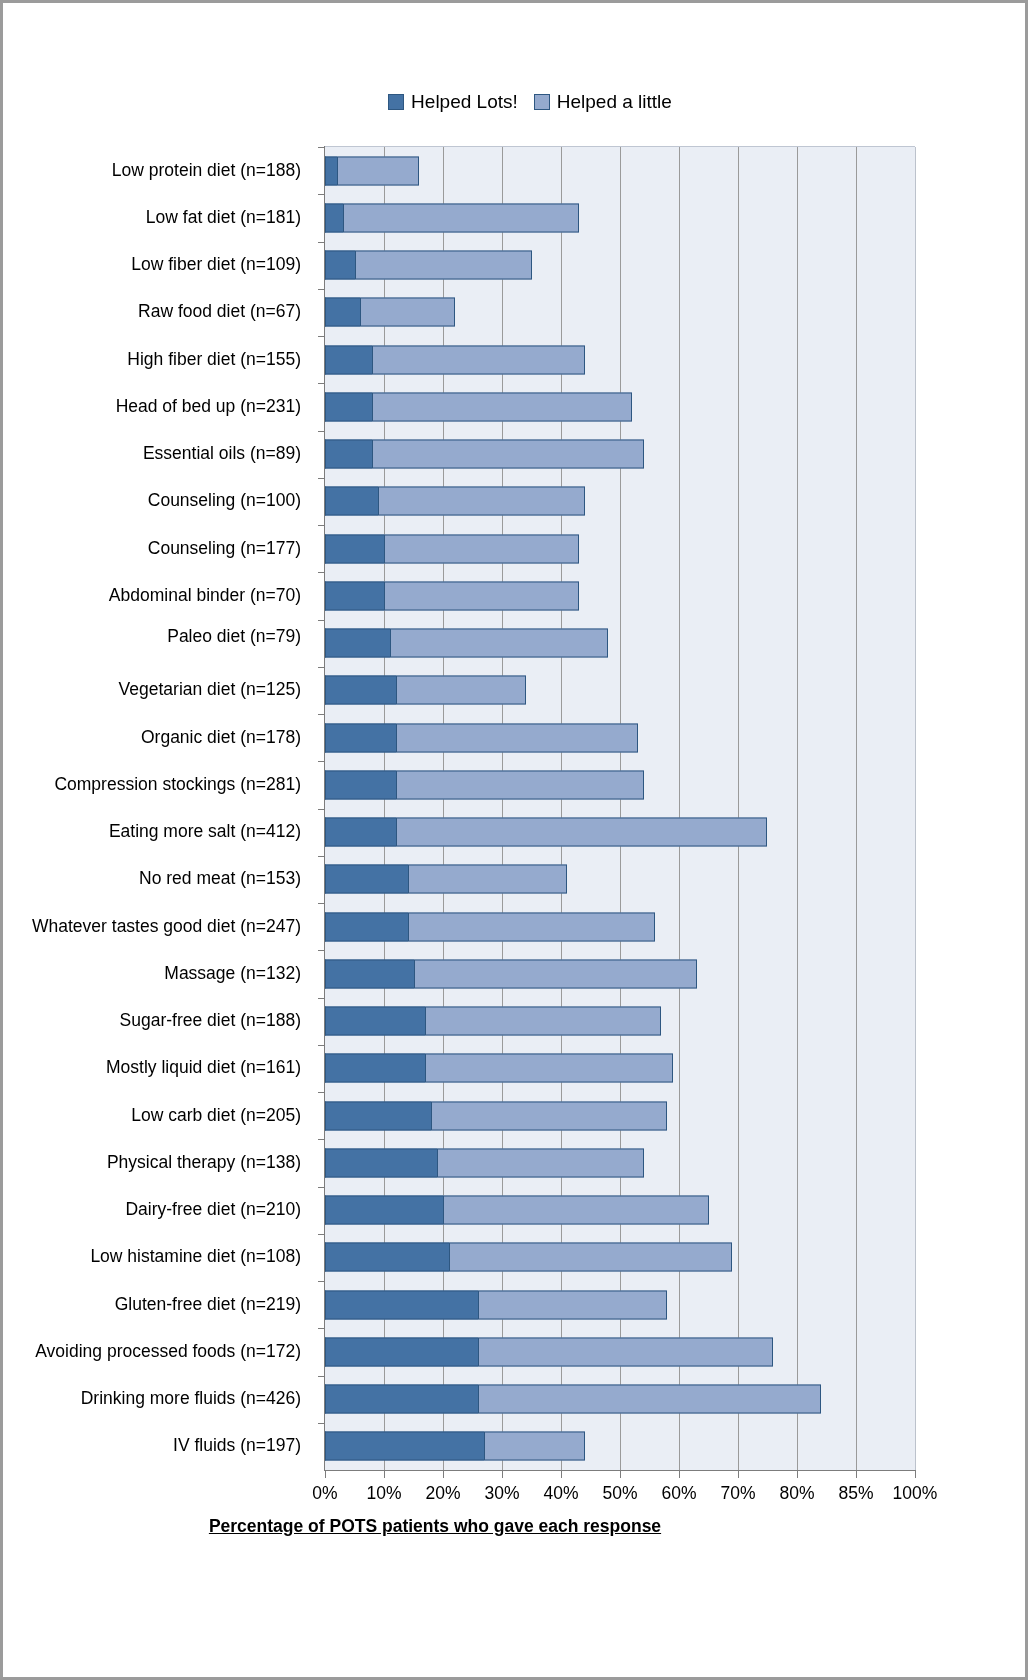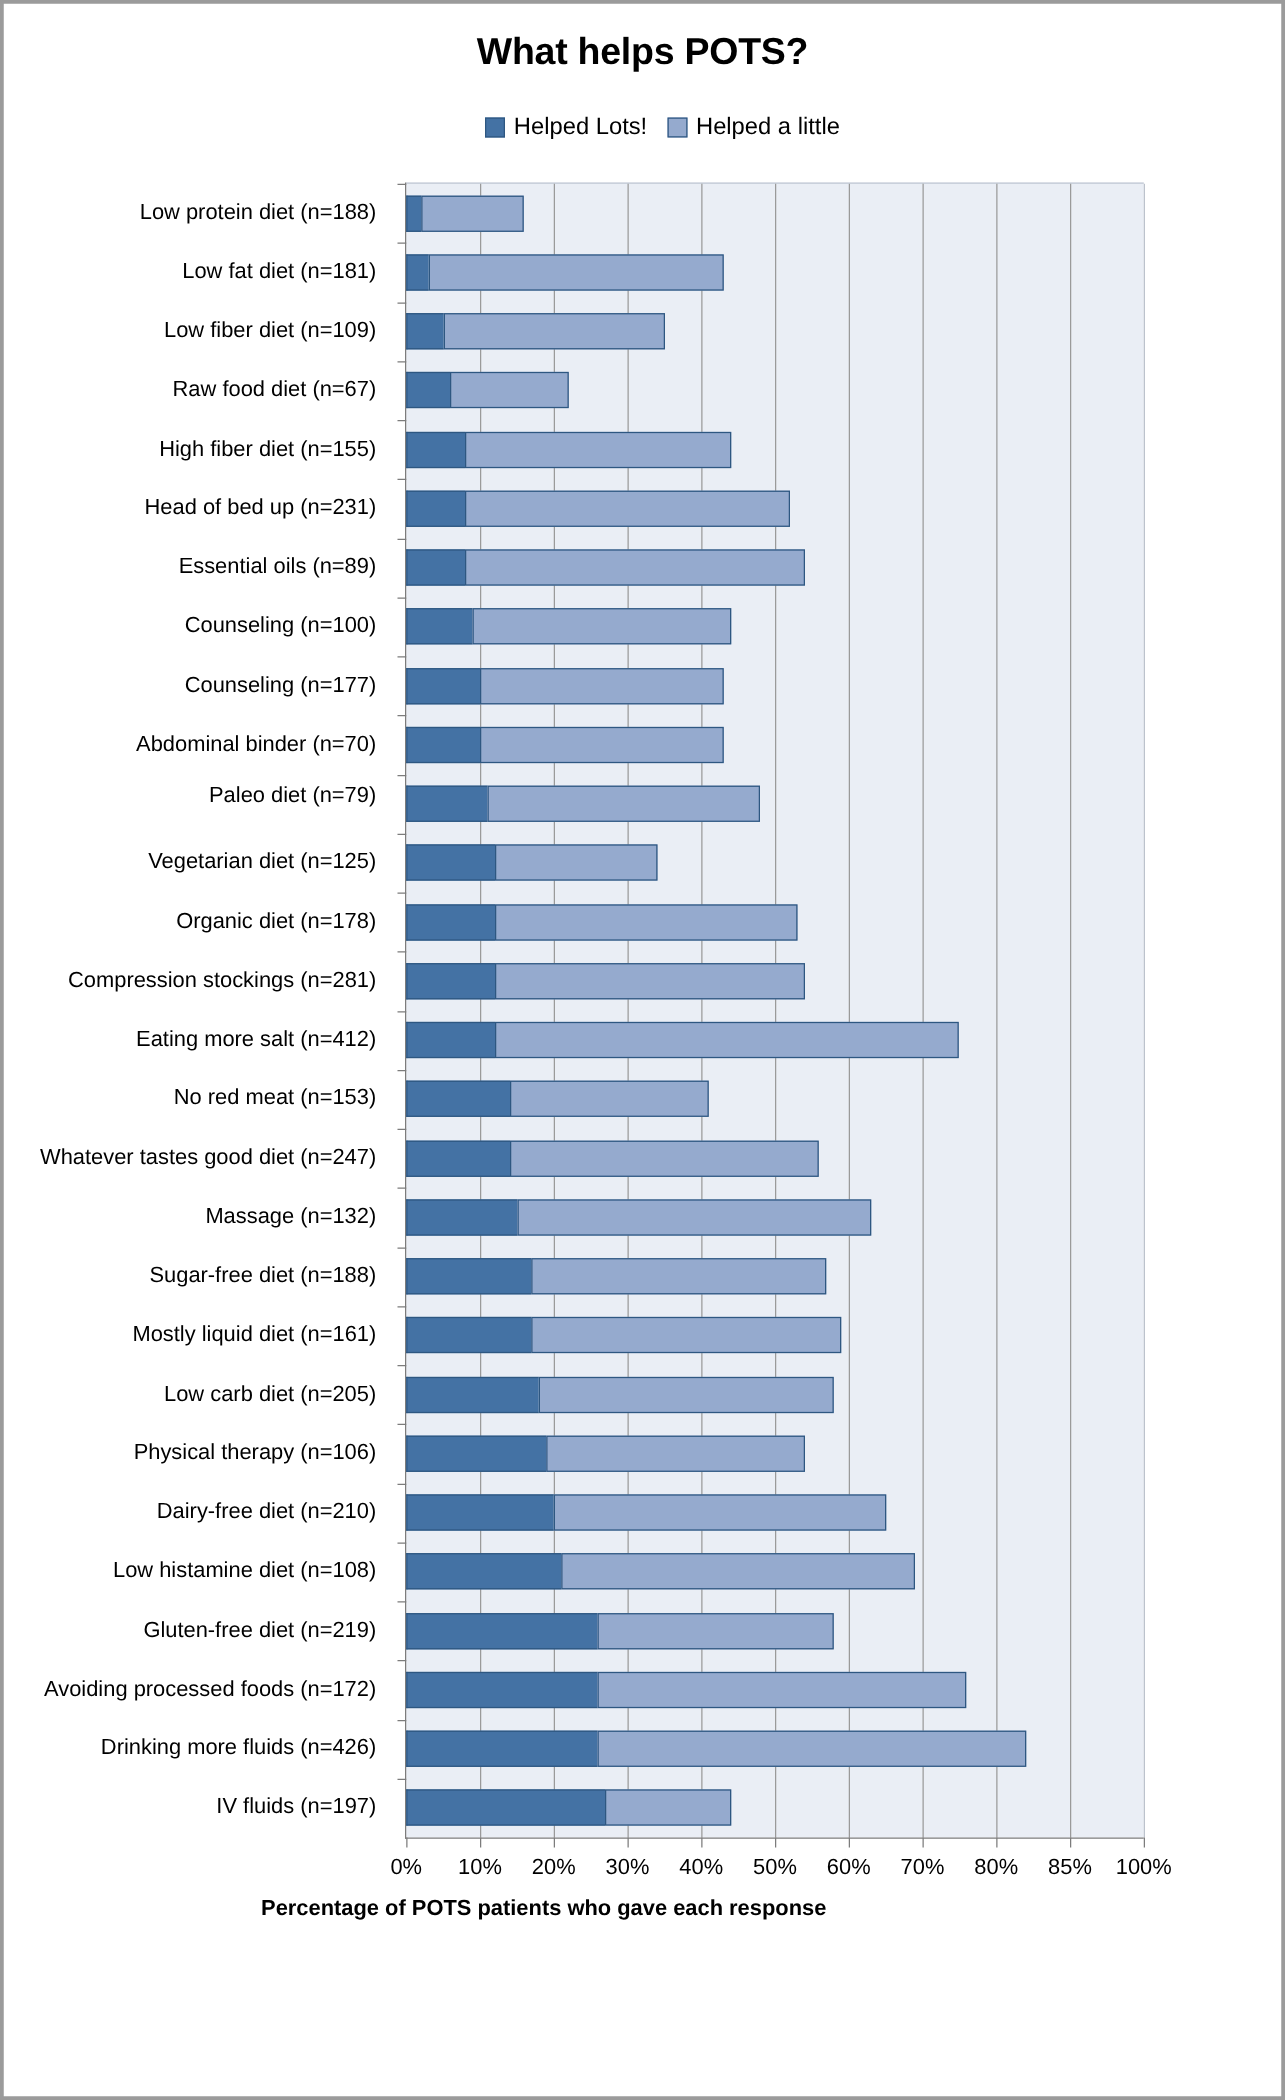--- a/index.html
+++ b/index.html
@@ -175,28 +175,28 @@
     white-space: nowrap;
   }
   #x-axis-title {
     position: absolute;
     left: 0;
     top: 1370px;
     width: 864px;
     text-align: center;
     font-size: 17.5px;
     font-weight: bold;
+    text-decoration: underline;
   }
 </style>
 </head>
 <body>
 
 <div id="page">
 
-  <div id="chart-title">What helps POTS?</div>
 
   <div id="legend">
     <div class="legend-entry">
       <span class="legend-swatch" style="background: rgb(68, 114, 164);"></span>
       <span>Helped Lots!</span>
     </div>
     <div class="legend-entry">
       <span class="legend-swatch" style="background: rgb(149, 170, 206);"></span>
       <span>Helped a little</span>
     </div>
@@ -218,21 +218,21 @@
         <div class="cat-label" style="top: 543.375px;">Vegetarian diet (n=125)</div>
         <div class="cat-label" style="top: 590.625px;">Organic diet (n=178)</div>
         <div class="cat-label" style="top: 637.875px;">Compression stockings (n=281)</div>
         <div class="cat-label" style="top: 685.125px;">Eating more salt (n=412)</div>
         <div class="cat-label" style="top: 732.375px;">No red meat (n=153)</div>
         <div class="cat-label" style="top: 779.625px;">Whatever tastes good diet (n=247)</div>
         <div class="cat-label" style="top: 826.875px;">Massage (n=132)</div>
         <div class="cat-label" style="top: 874.125px;">Sugar-free diet (n=188)</div>
         <div class="cat-label" style="top: 921.375px;">Mostly liquid diet (n=161)</div>
         <div class="cat-label" style="top: 968.625px;">Low carb diet (n=205)</div>
-        <div class="cat-label" style="top: 1015.88px;">Physical therapy (n=106)</div>
+        <div class="cat-label" style="top: 1015.88px;">Physical therapy (n=138)</div>
         <div class="cat-label" style="top: 1063.12px;">Dairy-free diet (n=210)</div>
         <div class="cat-label" style="top: 1110.38px;">Low histamine diet (n=108)</div>
         <div class="cat-label" style="top: 1157.62px;">Gluten-free diet (n=219)</div>
         <div class="cat-label" style="top: 1204.88px;">Avoiding processed foods (n=172)</div>
         <div class="cat-label" style="top: 1252.12px;">Drinking more fluids (n=426)</div>
         <div class="cat-label" style="top: 1299.38px;">IV fluids (n=197)</div>
       </div>
     <div id="plot-area">
       <div class="axis-line-left"></div>
       <div class="axis-line-bottom"></div>

